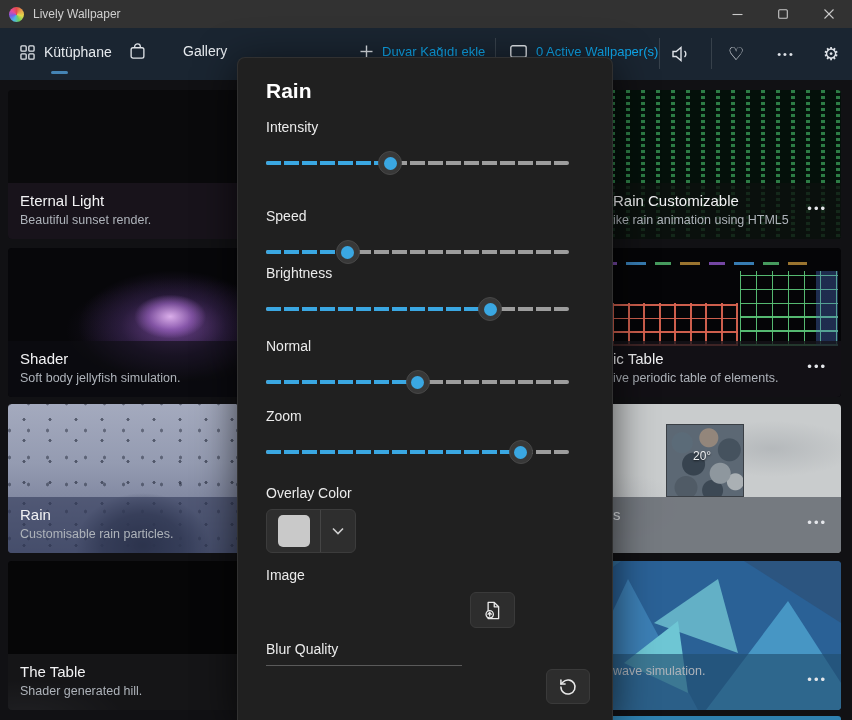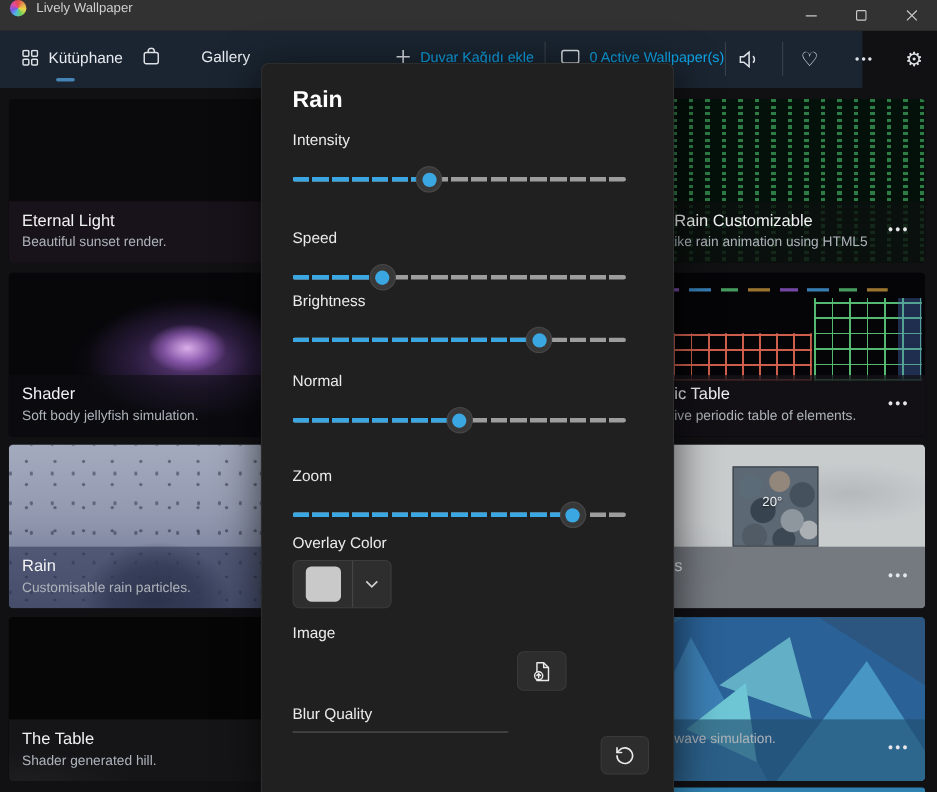--- a/index.html
+++ b/index.html
@@ -2,30 +2,30 @@
 <html style="--accent: #3aa7e2; --nav-ind: #4584b4;"><head>
 <meta charset="utf-8">
 <style>
   :root{ --accent:#3aa7e2; --nav-ind:#4584b4; }
   *{margin:0;padding:0;box-sizing:border-box}
   html,body{background:#000;}
   body{font-family:"Liberation Sans",sans-serif;-webkit-font-smoothing:antialiased;}
   #app{position:relative;width:852px;height:720px;overflow:hidden;background:#111114;color:#e8e8e8;}
 
   
-  .titlebar{position:absolute;left:0;top:0;width:852px;height:28px;background:#323232;display:flex;}
+  .titlebar{position:absolute;left:0;top:0;width:852px;height:28px;background:#323232;display:flex;align-items:center;}
   .app-logo{width:15px;height:15px;border-radius:50%;margin-left:9px;
     background:conic-gradient(#e54b4b,#e5a04b,#e5d94b,#6fcf5a,#4bb7e5,#7a5ae5,#e54b9d,#e54b4b);}
   .app-title{font-size:12px;color:#cfcfcf;margin-left:9px;}
   .win-btns{position:absolute;right:0;top:0;height:28px;display:flex;}
   .win-btn{width:46px;height:28px;display:flex;align-items:center;justify-content:center;color:#c9c9c9;}
   .win-btn svg{stroke:#c9c9c9;stroke-width:1.1;fill:none;}
 
   
-  .navbar{position:absolute;left:0;top:28px;width:784px;height:52px;background:#1a2531;}
+  .navbar{position:absolute;left:0;top:28px;width:852px;height:52px;background:#1a2531;}
   .nav-item{position:absolute;display:flex;align-items:center;gap:9px;color:#e6eaee;font-size:14px;}
   .nav-item svg{stroke:#dfe3e8;fill:none;stroke-width:1.4;}
   .nav-ind{position:absolute;left:51px;top:43px;width:17px;height:3px;border-radius:2px;background:var(--nav-ind);}
   .nav-dim{color:#0ea5e9;font-size:13px;}
   .vdiv{position:absolute;top:10px;width:1px;height:31px;background:rgba(255,255,255,0.13);}
   .icon-btn{position:absolute;top:13px;width:26px;height:26px;display:flex;align-items:center;justify-content:center;color:#dfe3e8;}
   .icon-btn svg{stroke:#dfe3e8;fill:none;stroke-width:1.4;}
   .glyph{font-size:18px;line-height:1;color:#dfe3e8;}
   .dots-glyph{font-size:11px;letter-spacing:2px;color:#dfe3e8;}
 
@@ -334,21 +334,21 @@
     </div>
 
     <div class="sgroup" style="top:280px;">
       <div class="slabel">Normal</div>
       <div class="track">
         <div class="fill" style="width: 50%;"></div>
         <div class="thumb" style="left: 50%;"></div>
       </div>
     </div>
 
-    <div class="sgroup" style="top:366px;">
+    <div class="sgroup" style="top:350px;">
       <div class="slabel">Zoom</div>
       <div class="track">
         <div class="fill" style="width: 84%;"></div>
         <div class="thumb" style="left: 84%;"></div>
       </div>
     </div>
 
     <div class="flabel" style="top:427px;">Overlay Color</div>
     <div class="split-btn">
       <div class="swatch" style="background: rgb(201, 201, 201);"></div>

